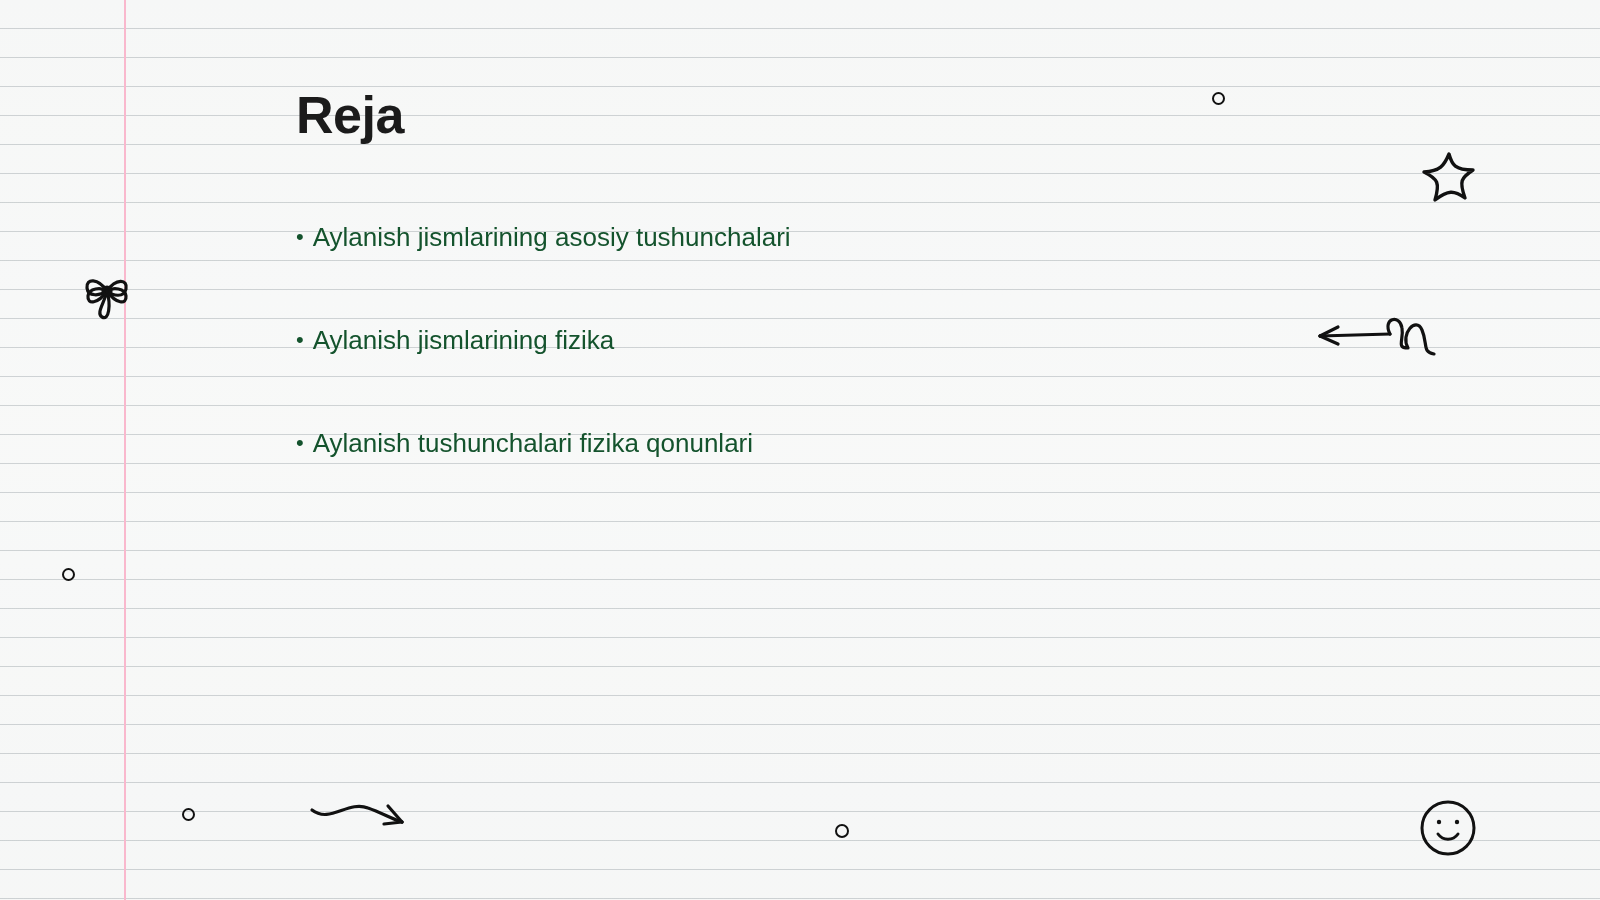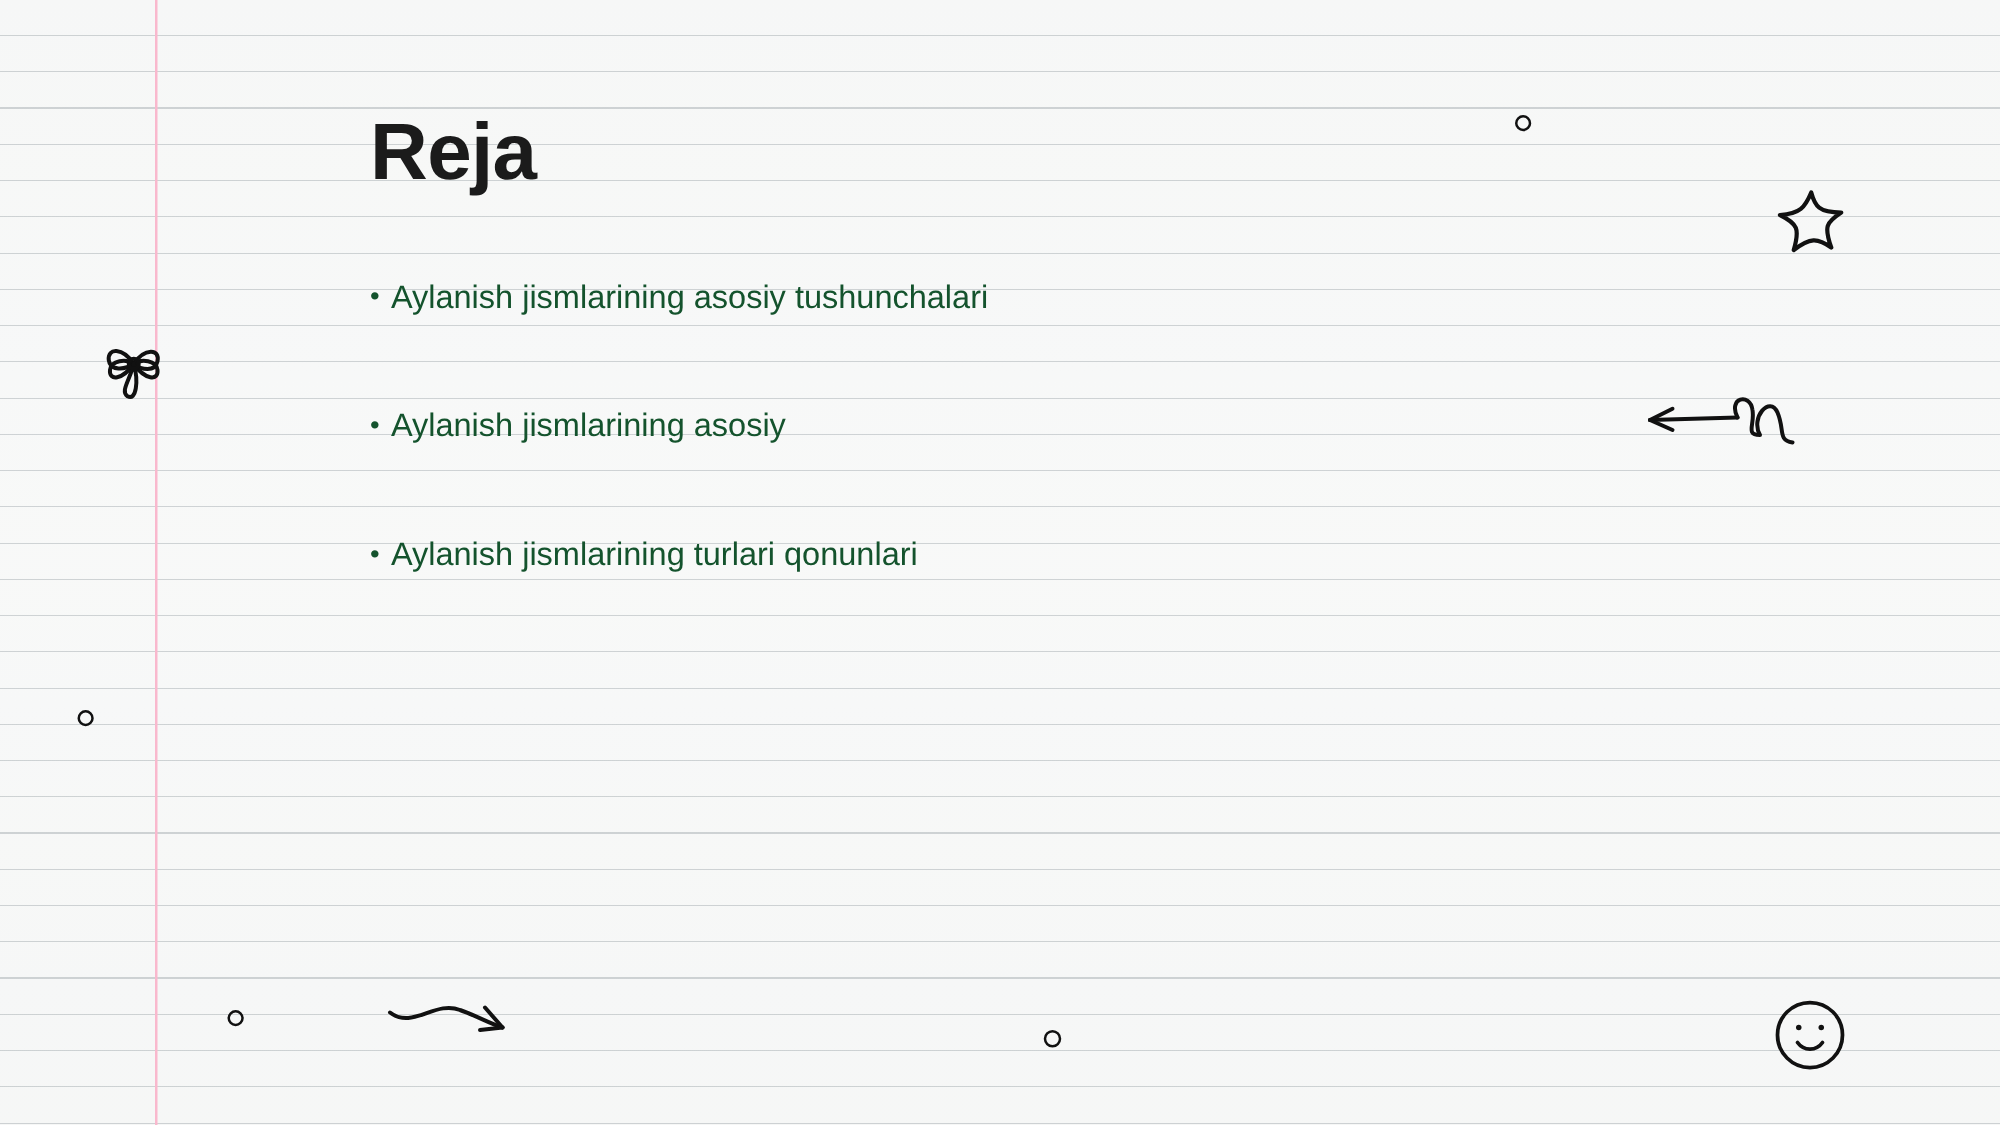--- a/index.html
+++ b/index.html
@@ -44,21 +44,21 @@
   .content {
     position: absolute;
     left: 0; top: 0;
     width: 1600px; height: 900px;
   }
 
   .slide-title {
     position: absolute;
     left: 296px;
     top: 88px;
-    font-size: 64px;
+    font-size: 52px;
     font-weight: 700;
     color: #1b1b1b;
     letter-spacing: -0.5px;
     line-height: 1.05;
   }
 
   .bullet-list {
     position: absolute;
     left: 296px;
     top: 222px;
@@ -102,24 +102,24 @@
 
 <div class="content">
 
   <div class="slide-title">Reja</div>
 
   <ul class="bullet-list">
     <li class="bullet-item">
       <span class="dot">•</span><span>Aylanish jismlarining asosiy tushunchalari</span>
     </li>
     <li class="bullet-item">
-      <span class="dot">•</span><span>Aylanish jismlarining asosiy</span>
+      <span class="dot">•</span><span>Aylanish jismlarining fizika</span>
     </li>
     <li class="bullet-item">
-      <span class="dot">•</span><span>Aylanish jismlarining turlari qonunlari</span>
+      <span class="dot">•</span><span>Aylanish tushunchalari fizika qonunlari</span>
     </li>
   </ul>
 
   <svg class="doodle" style="left:74px; top:258px;" width="66" height="68" viewBox="0 0 66 68">
     <g fill="none" stroke="#111" stroke-width="3.2" stroke-linecap="round" stroke-linejoin="round">
       <path d="M33 33 C 24 20, 12 20, 13 30 C 14 39, 26 38, 33 33 Z"></path>
       <path d="M33 33 C 42 20, 54 21, 52 31 C 50 40, 39 38, 33 33 Z"></path>
       <path d="M33 33 C 24 46, 13 47, 14 38 C 15 30, 27 29, 33 33 Z"></path>
       <path d="M33 33 C 42 46, 53 47, 52 38 C 51 30, 39 29, 33 33 Z"></path>
       <path d="M33 33 C 30 46, 22 55, 28 59 C 35 63, 37 47, 33 33 Z"></path>

